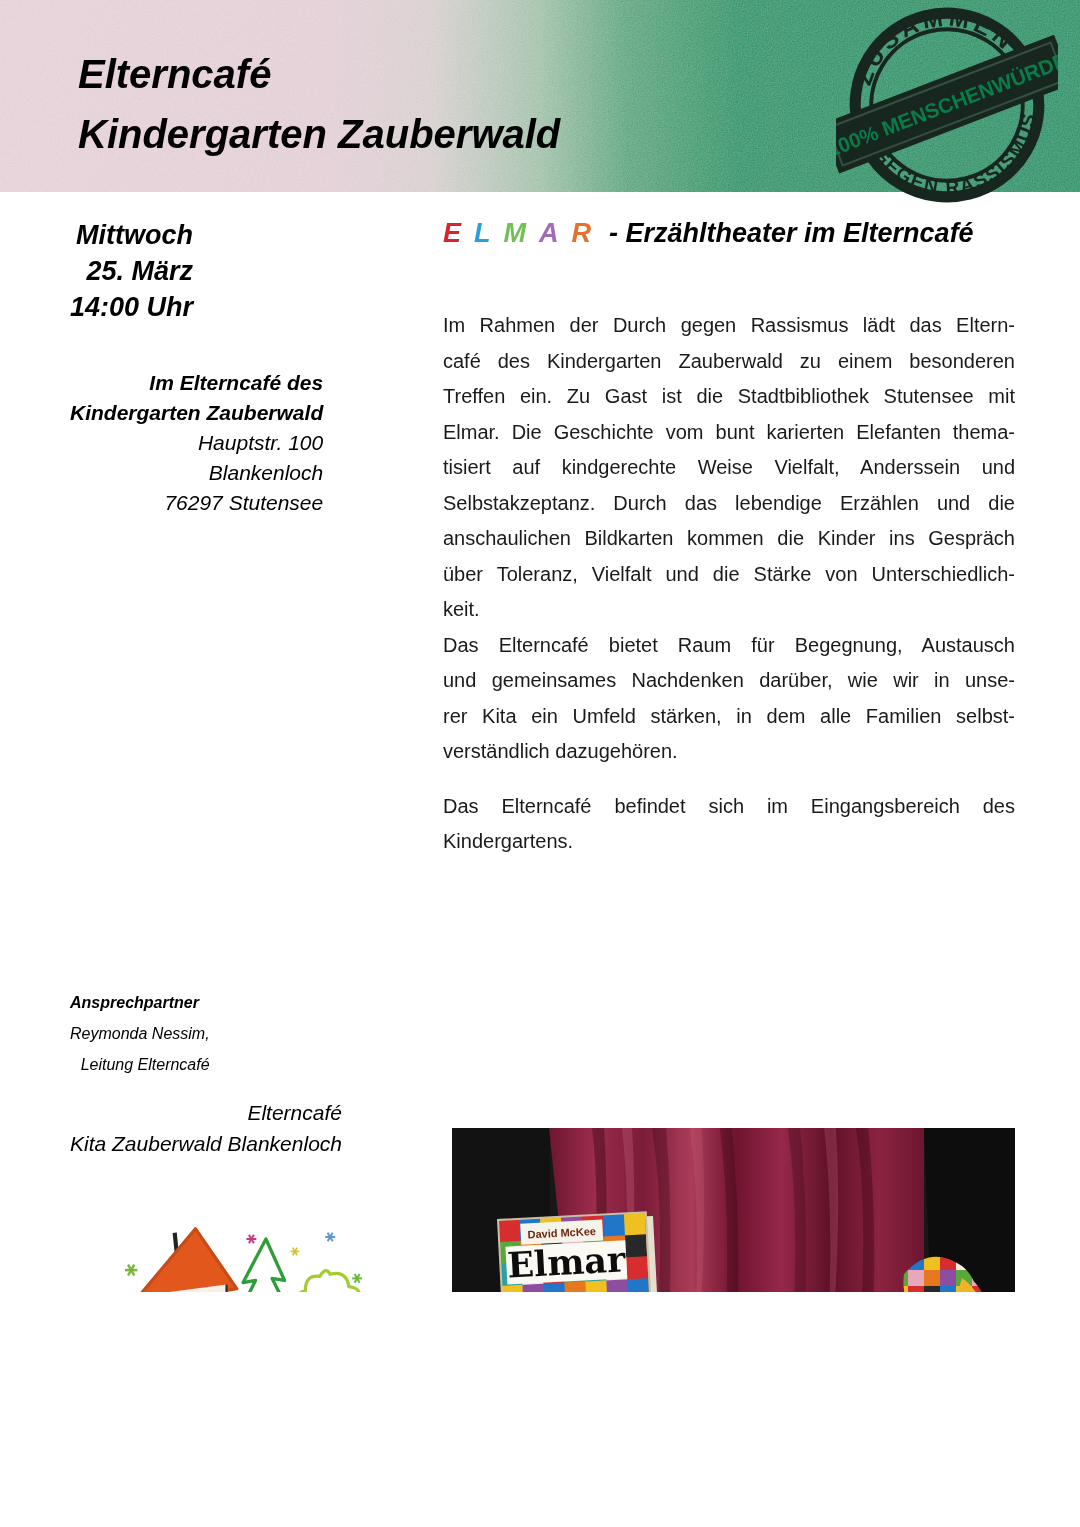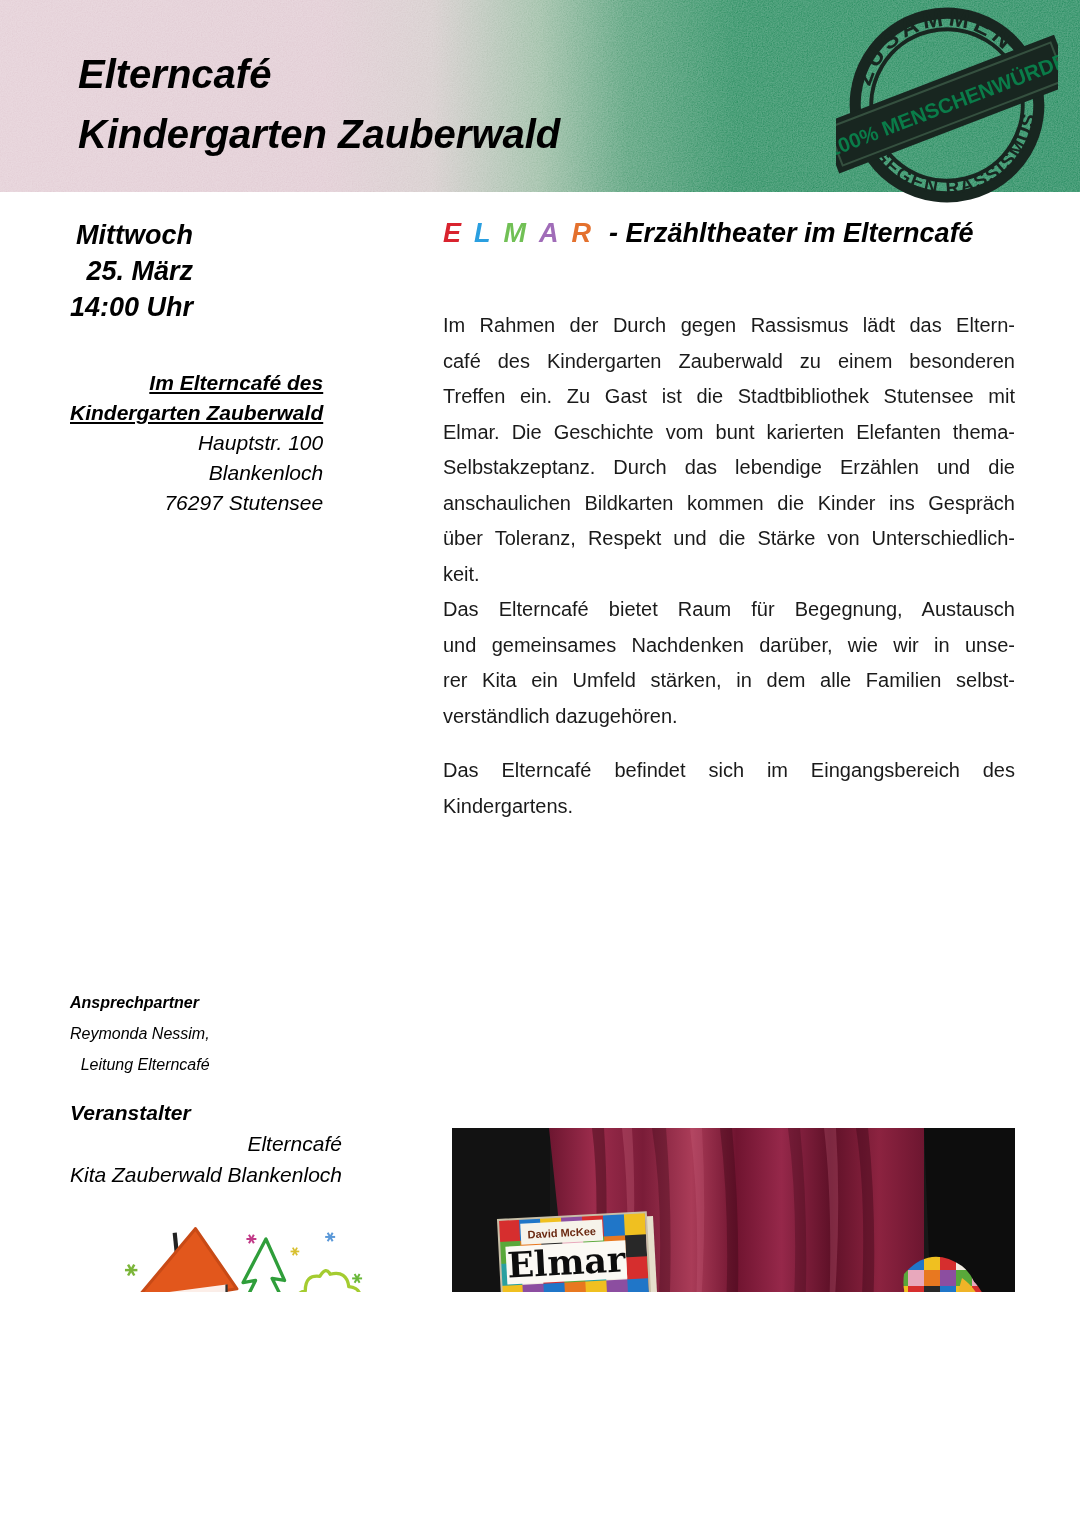--- a/index.html
+++ b/index.html
@@ -13,21 +13,21 @@
   .header .grain { position:absolute; inset:0; }
   .title { position:absolute; left:78px; top:44px; font-size:40px; font-weight:bold; font-style:italic;
     color:#000; line-height:60px; white-space:nowrap; }
 
   .stamp-wrap { position:absolute; left:836px; top:-6px; width:222px; height:210px; overflow:visible; }
 
   
   .date-block { position:absolute; left:70px; top:217px; font-size:27px; line-height:36px;
     font-weight:bold; font-style:italic; color:#000; }
   .addr-block { position:absolute; left:70px; top:368px; font-size:21px; line-height:30px; font-style:italic; color:#000; }
-  .addr-block .bold-part { font-weight:bold;text-decoration:underline; }
+  .addr-block .bold-part { font-weight:bold; }
 
   .contact-block { position:absolute; left:70px; top:987px; font-size:16px; line-height:31px; font-style:italic; color:#000; }
   .organizer-block { position:absolute; left:70px; top:1097px; font-size:21px; line-height:31px; font-style:italic; color:#000; }
   .block-heading { font-weight:bold; }
 
   
   .event-heading { position:absolute; left:443px; top:218px; font-size:27px; font-weight:bold; font-style:italic;
     white-space:nowrap; color:#000; }
   .elmar-letter { display:inline-block; margin-right:13px; }
   .heading-rest { display:inline-block; margin-left:5px; }
@@ -108,38 +108,38 @@
 
   <div class="contact-block">
     <div class="block-heading">Ansprechpartner</div>
     <div class="plain">
         <div class="tline">Reymonda Nessim,</div>
         <div class="tline">Leitung Elterncafé</div>
       </div>
   </div>
 
   <div class="organizer-block">
-    <div class="block-heading">Veranstalter</div>
     <div class="plain">
         <div class="tline">Elterncafé</div>
         <div class="tline">Kita Zauberwald Blankenloch</div>
       </div>
   </div>
 
   <div class="event-heading"><span><span class="elmar-letter" style="color: rgb(217, 35, 46);">E</span><span class="elmar-letter" style="color: rgb(42, 159, 224);">L</span><span class="elmar-letter" style="color: rgb(113, 192, 85);">M</span><span class="elmar-letter" style="color: rgb(160, 108, 184);">A</span><span class="elmar-letter" style="color: rgb(228, 113, 46);">R</span></span><span class="heading-rest">- Erzähltheater im Elterncafé</span></div>
 
   <div class="body-text">
     <div class="para justified">
         <div class="tline">Im Rahmen der Durch gegen Rassismus lädt das Eltern-</div>
         <div class="tline">café des Kindergarten Zauberwald zu einem besonderen</div>
         <div class="tline">Treffen ein. Zu Gast ist die Stadtbibliothek Stutensee mit</div>
         <div class="tline">Elmar. Die Geschichte vom bunt karierten Elefanten thema-</div>
+        <div class="tline">tisiert auf kindgerechte Weise Vielfalt, Anderssein und</div>
         <div class="tline">Selbstakzeptanz. Durch das lebendige Erzählen und die</div>
         <div class="tline">anschaulichen Bildkarten kommen die Kinder ins Gespräch</div>
-        <div class="tline">über Toleranz, Respekt und die Stärke von Unterschiedlich-</div>
+        <div class="tline">über Toleranz, Vielfalt und die Stärke von Unterschiedlich-</div>
         <div class="tline">keit.</div>
       </div>
     <div class="para justified">
         <div class="tline">Das Elterncafé bietet Raum für Begegnung, Austausch</div>
         <div class="tline">und gemeinsames Nachdenken darüber, wie wir in unse-</div>
         <div class="tline">rer Kita ein Umfeld stärken, in dem alle Familien selbst-</div>
         <div class="tline">verständlich dazugehören.</div>
       </div>
     <div class="para justified para-gap">
         <div class="tline">Das Elterncafé befindet sich im Eingangsbereich des</div>

